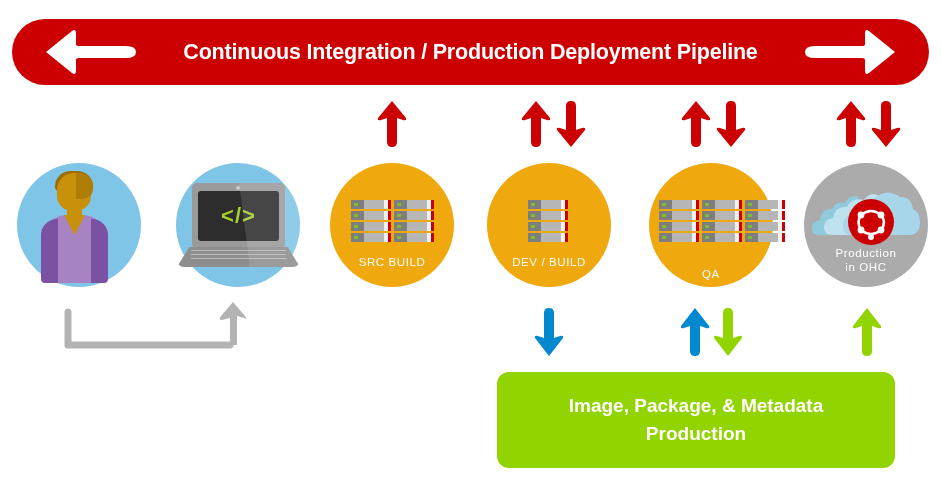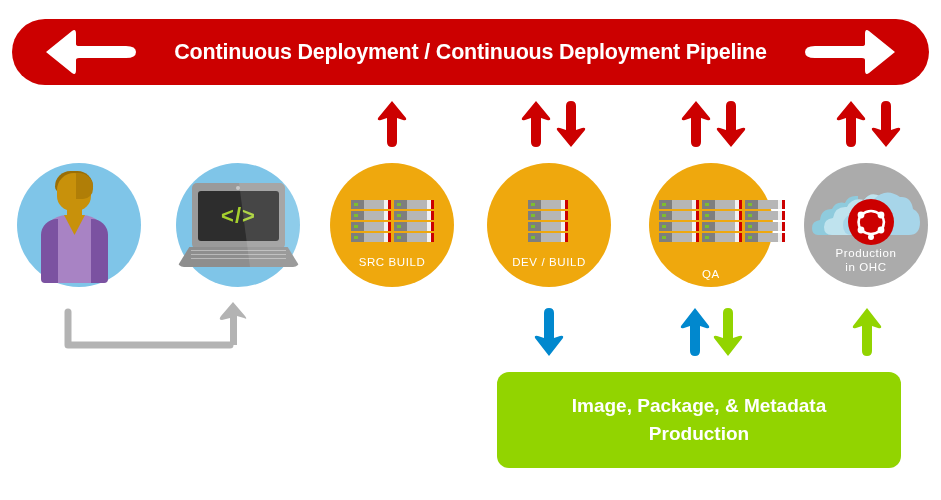--- a/index.html
+++ b/index.html
@@ -71,42 +71,42 @@
 
   
   .cloudwrap{position:absolute;}
 
   
   .arrow{position:absolute;}
 
   
   #repo-box{
     position:absolute;left:497px;top:372px;width:398px;height:96px;
-    background:#92D400;border-radius:12px;padding-left:6px;
+    background:#92D400;border-radius:12px;
   }
   #repo-box .repo-text{
     position:absolute;left:0;right:0;top:50%;transform:translateY(-50%);
     text-align:center;color:#ffffff;font-size:19px;font-weight:bold;line-height:28px;
   }
 
   
   #feedback{position:absolute;left:60px;top:300px;}
 </style>
 </head>
 <body>
 
 <div class="stage">
 
   <div id="banner">
     <div class="banner-arrow" style="left:26px;">
       <svg width="98" height="48" viewBox="0 0 98 48">
         <path d="M8 24 L34 3 Q38 0 38 6 L38 16 Q38 18 41 18 L88 18 Q98 18 98 24 Q98 30 88 30 L41 30 Q38 30 38 32 L38 42 Q38 48 34 45 Z" fill="#ffffff"></path>
       </svg>
     </div>
-    <div id="banner-title">Continuous Deployment / Continuous Deployment Pipeline</div>
+    <div id="banner-title">Continuous Integration / Production Deployment Pipeline</div>
     <div class="banner-arrow" style="right:26px;">
       <svg width="98" height="48" viewBox="0 0 98 48">
         <path d="M90 24 L64 3 Q60 0 60 6 L60 16 Q60 18 57 18 L10 18 Q0 18 0 24 Q0 30 10 30 L57 30 Q60 30 60 32 L60 42 Q60 48 64 45 Z" fill="#ffffff"></path>
       </svg>
     </div>
   </div>
 
   <div class="arrow" style="left:377px;top:101px;">
     <svg width="30" height="46" viewBox="0 0 30 46">
       <path d="M15 0 L29 17 Q30 20 26 19 L20 17 L20 41 Q20 46 15 46 Q10 46 10 41 L10 17 L4 19 Q0 20 1 17 Z" fill="#CC0000"></path>

